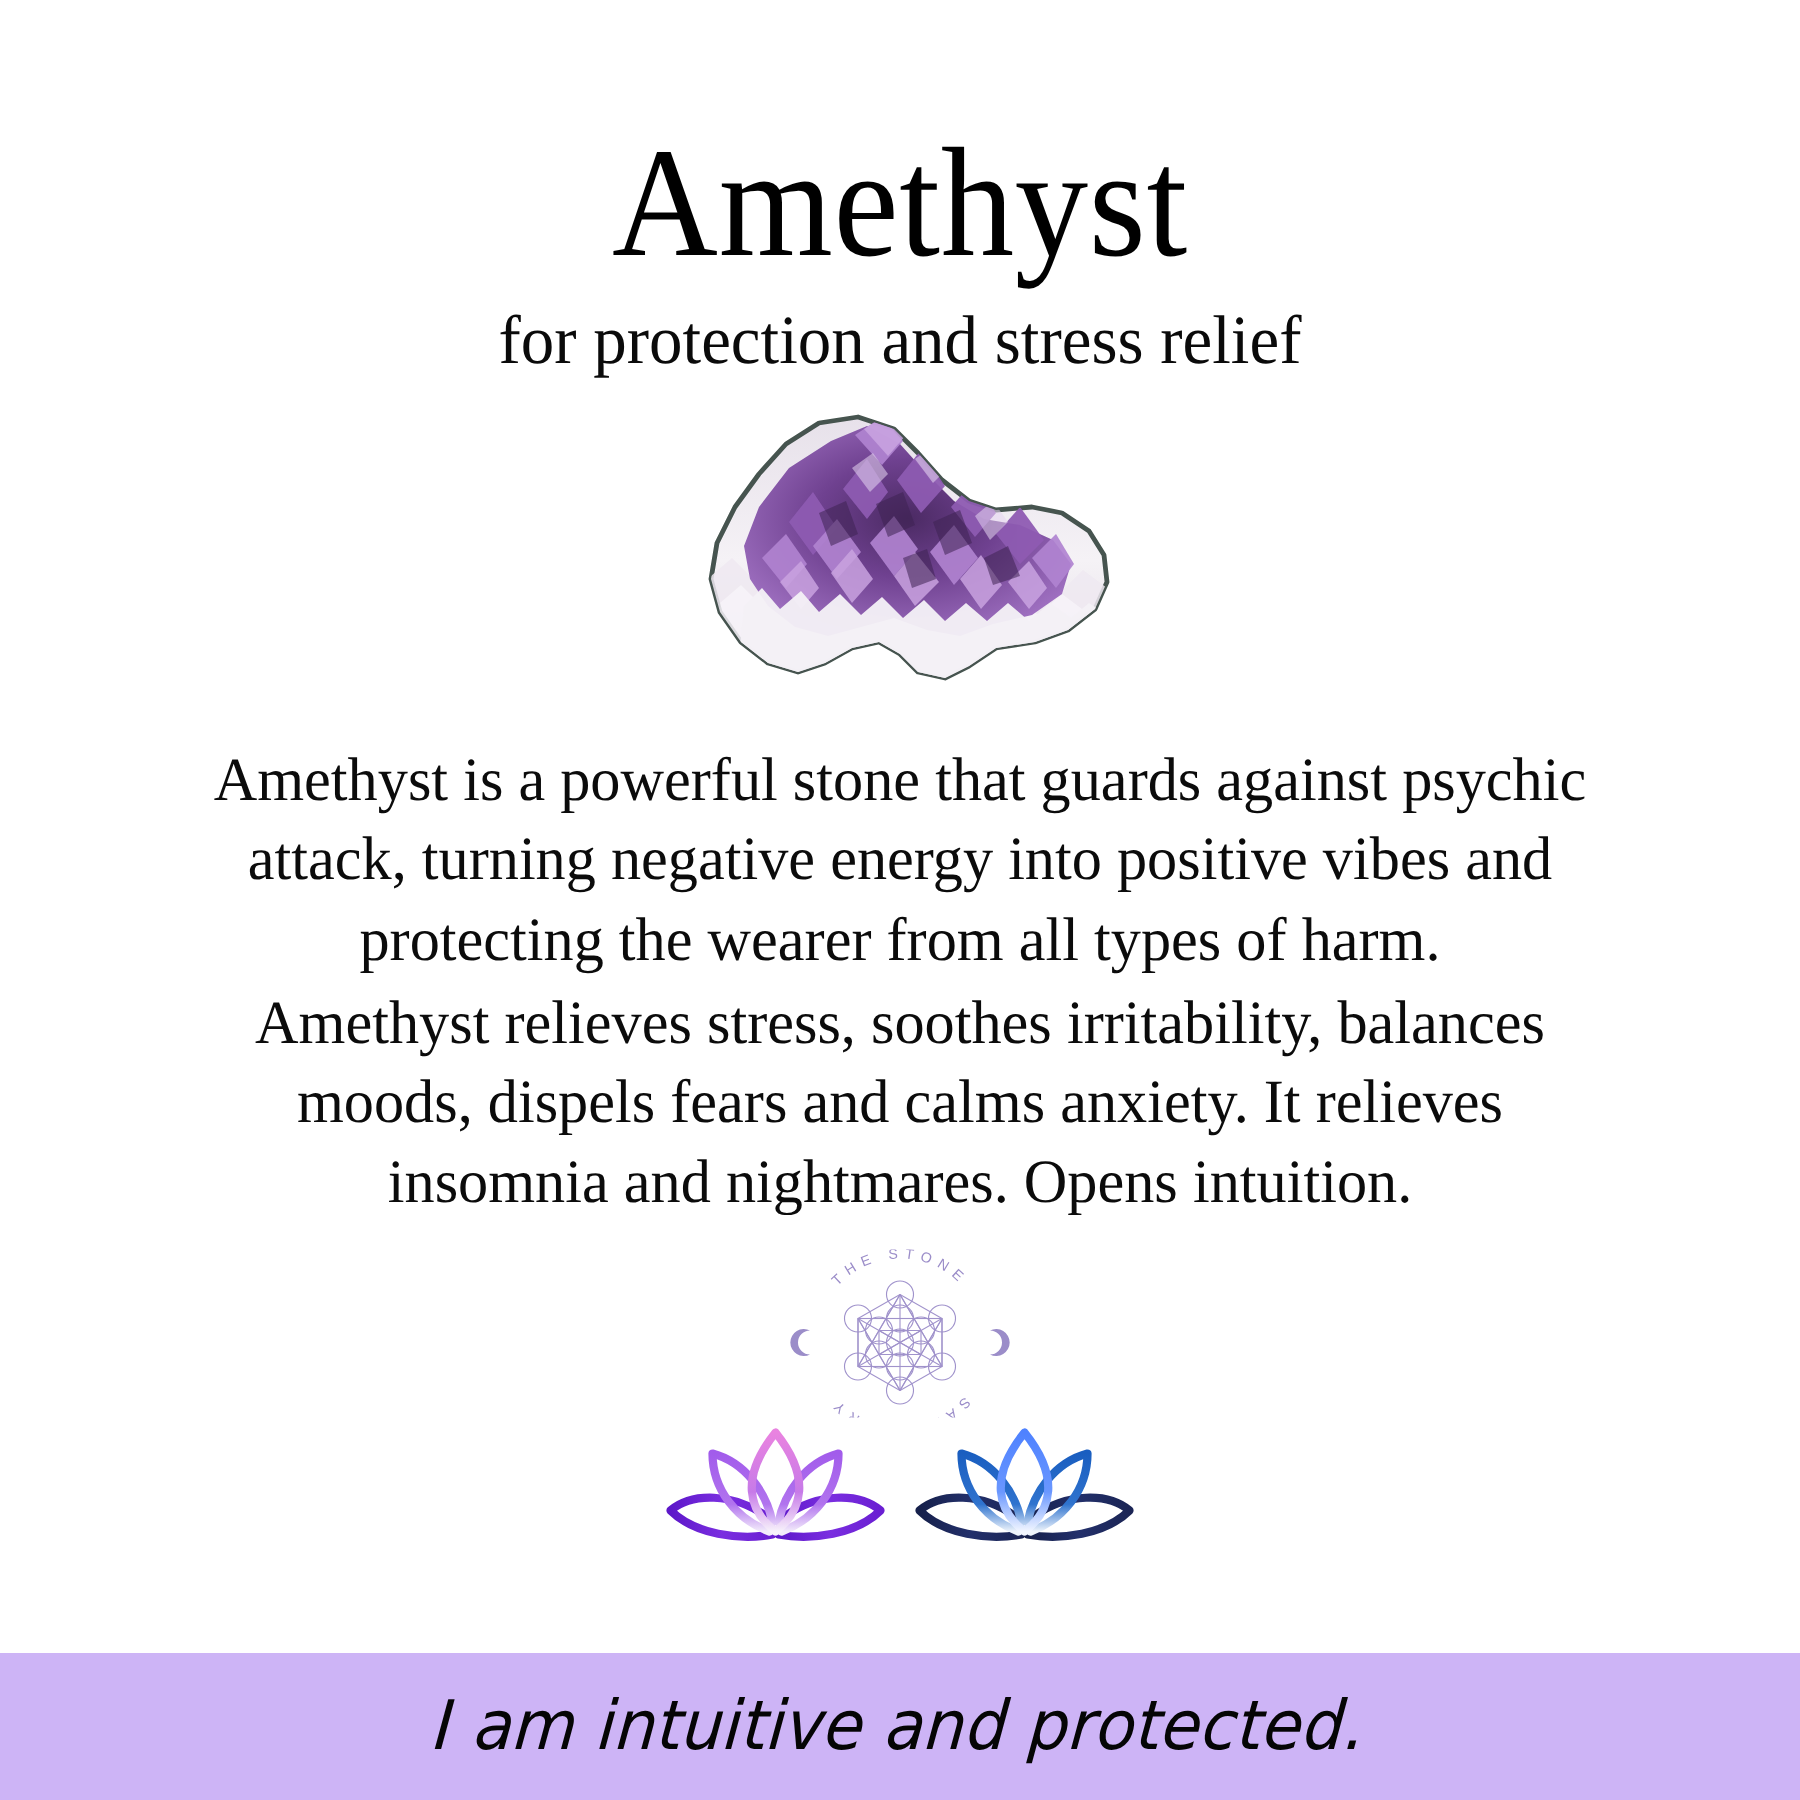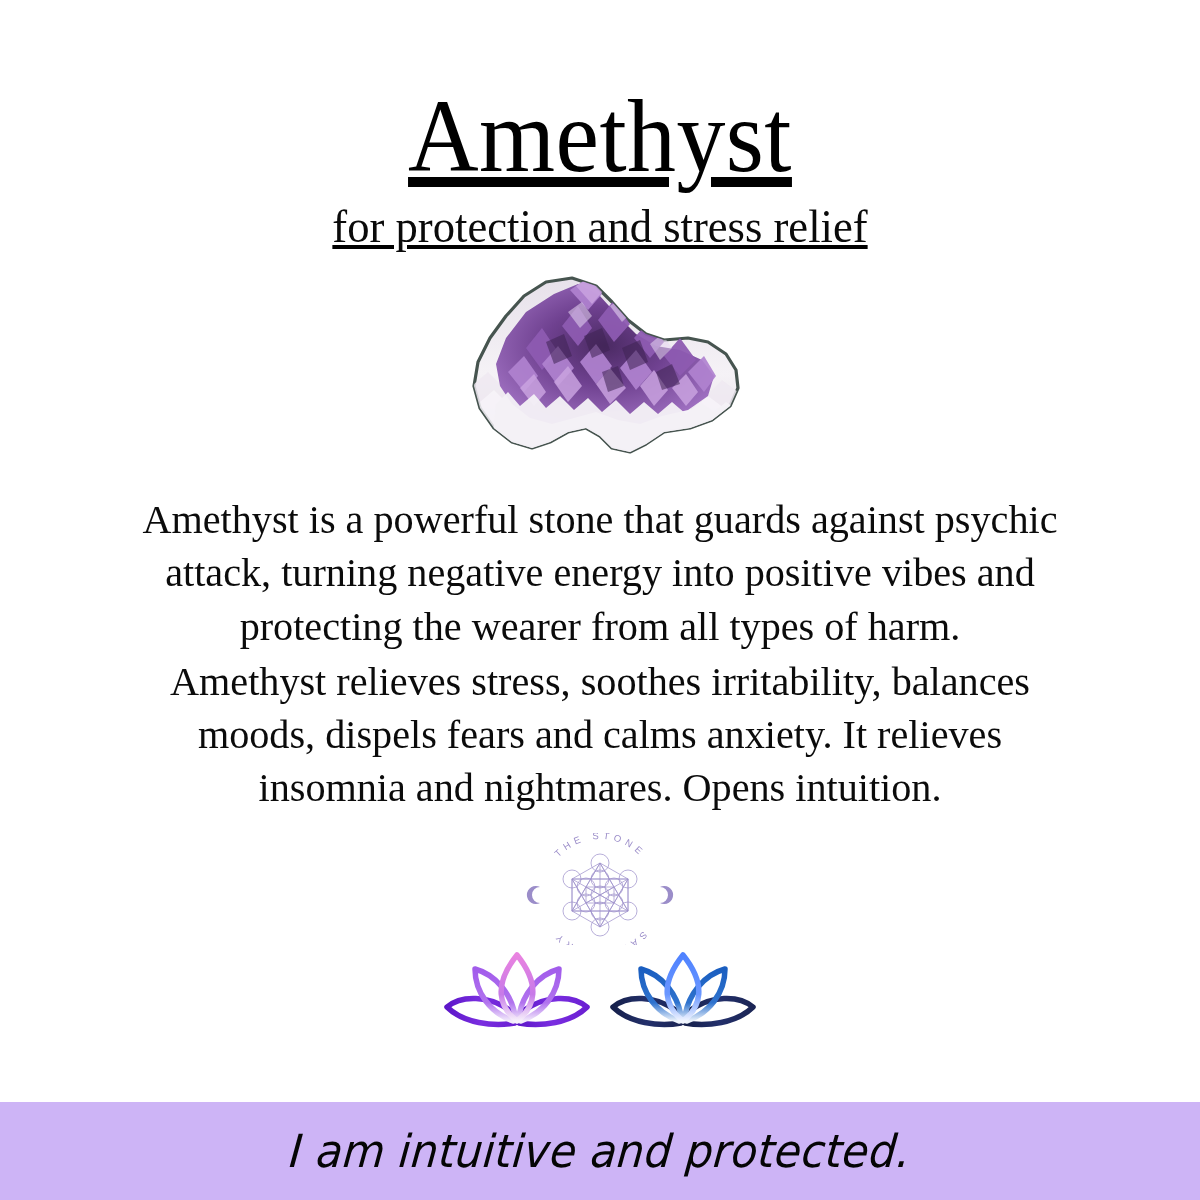--- a/index.html
+++ b/index.html
@@ -24,21 +24,20 @@
     flex-direction: column;
     align-items: center;
   }
 
   
   .header {
     width: 100%;
     text-align: center;
     padding-top: 84px;
     box-sizing: border-box;
-    text-decoration: underline;
   }
   .title {
     font-family: "Liberation Serif", serif;
     font-size: 104px;
     line-height: 1.0;
     font-weight: 400;
     color: #000000;
     letter-spacing: 0.5px;
     margin: 0;
     transform: scaleX(0.94);

